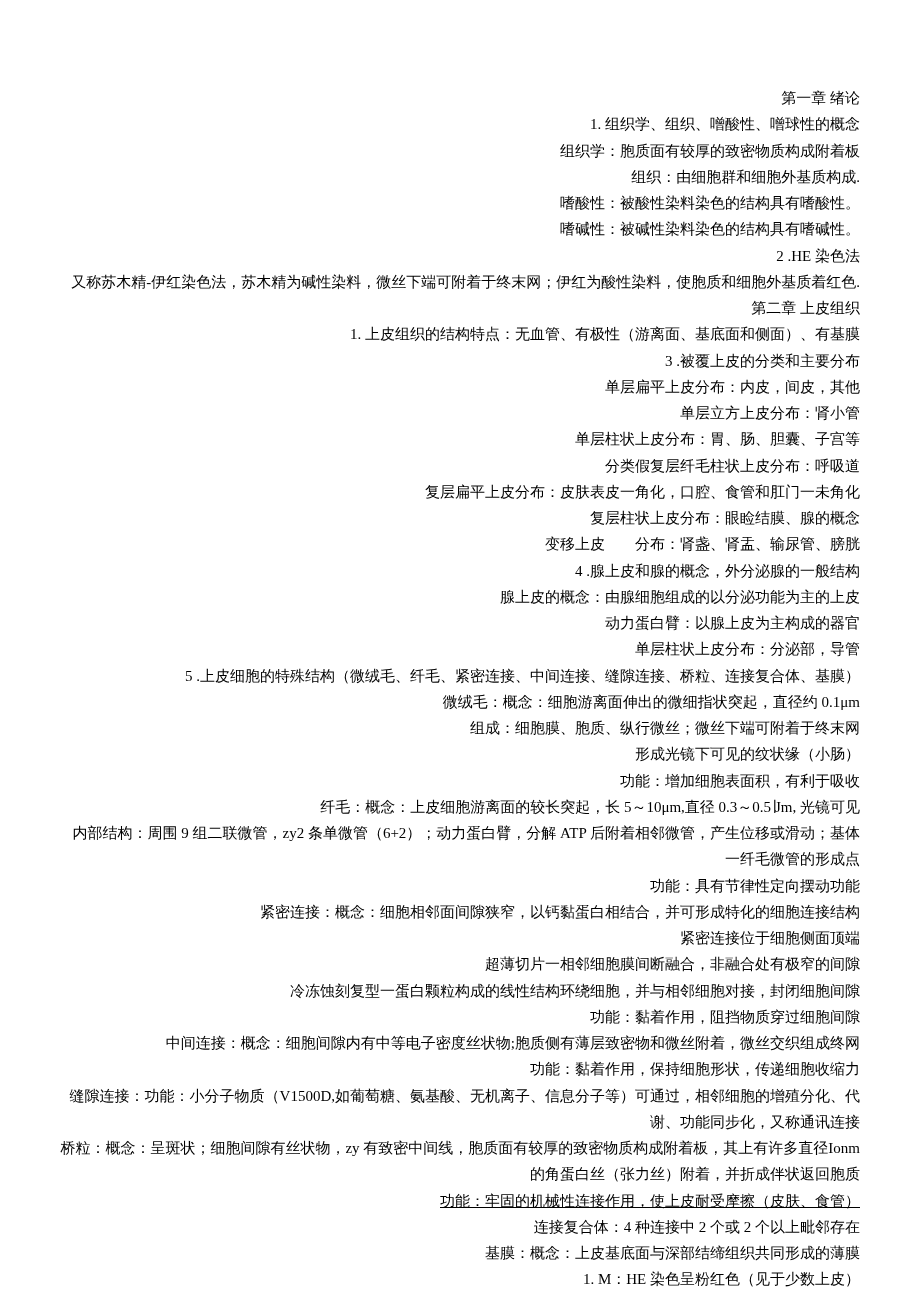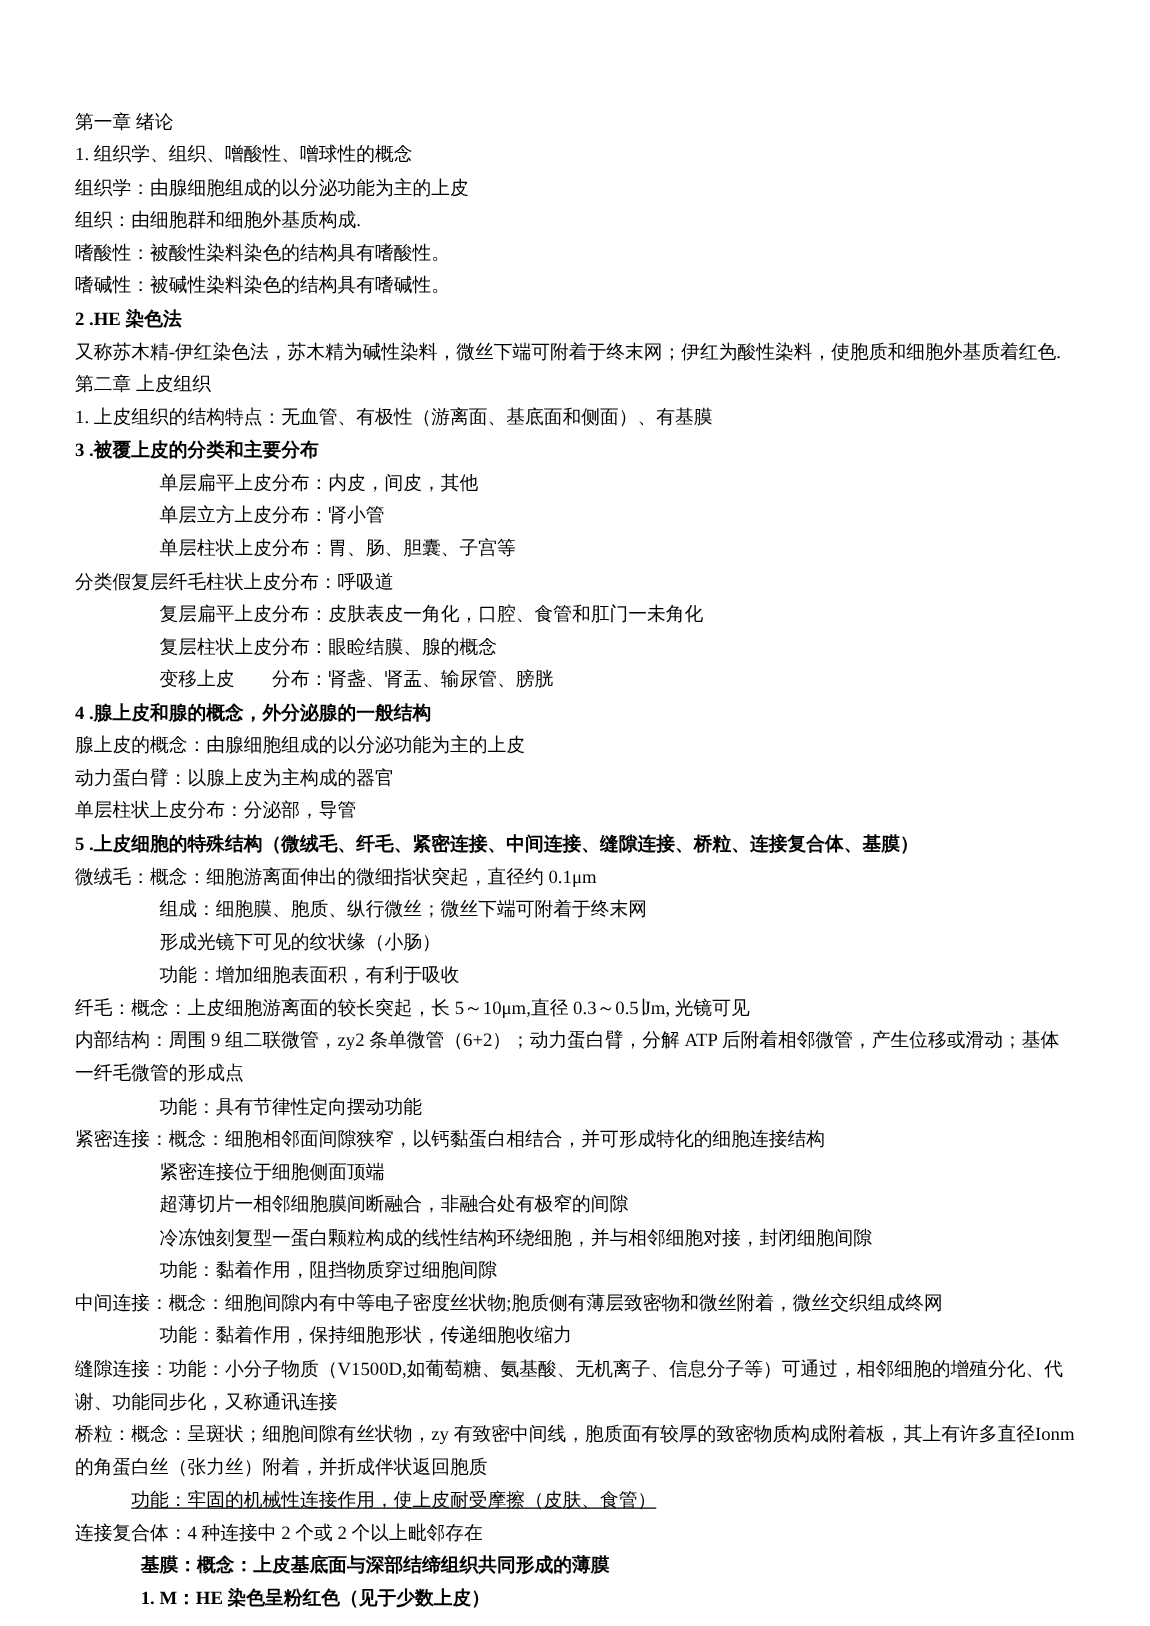--- a/index.html
+++ b/index.html
@@ -6,32 +6,32 @@
     margin: 0;
     padding: 85px 60px 60px 60px;
     font-family: "SimSun", "宋体", serif;
     font-size: 15px;
     line-height: 1.75;
     color: #000;
     background: #fff;
     width: 920px;
     box-sizing: border-box;
   }
-  .line { display: block; }
-  .bold { font-weight: bold; }
+  .line { display: block; text-align: right; }
+  .bold { font-weight: normal; }
   .indent1 { padding-left: 4.5em; }
   .indent2 { padding-left: 3.0em; text-decoration: underline; }
-  .indent3 { padding-left: 3.5em; font-weight: bold; }
+  .indent3 { padding-left: 3.5em; }
 </style>
 </head>
 <body>
 
 <span class="line">第一章 绪论</span>
 <span class="line">1. 组织学、组织、噌酸性、噌球性的概念</span>
-<span class="line">组织学：由腺细胞组成的以分泌功能为主的上皮</span>
+<span class="line">组织学：胞质面有较厚的致密物质构成附着板</span>
 <span class="line">组织：由细胞群和细胞外基质构成.</span>
 <span class="line">嗜酸性：被酸性染料染色的结构具有嗜酸性。</span>
 <span class="line">嗜碱性：被碱性染料染色的结构具有嗜碱性。</span>
 <span class="line bold">2  .HE 染色法</span>
 <span class="line">又称苏木精-伊红染色法，苏木精为碱性染料，微丝下端可附着于终末网；伊红为酸性染料，使胞质和细胞外基质着红色.</span>
 
 <span class="line">第二章 上皮组织</span>
 <span class="line">1. 上皮组织的结构特点：无血管、有极性（游离面、基底面和侧面）、有基膜</span>
 <span class="line bold">3  .被覆上皮的分类和主要分布</span>
 <span class="line indent1">单层扁平上皮分布：内皮，间皮，其他</span>

